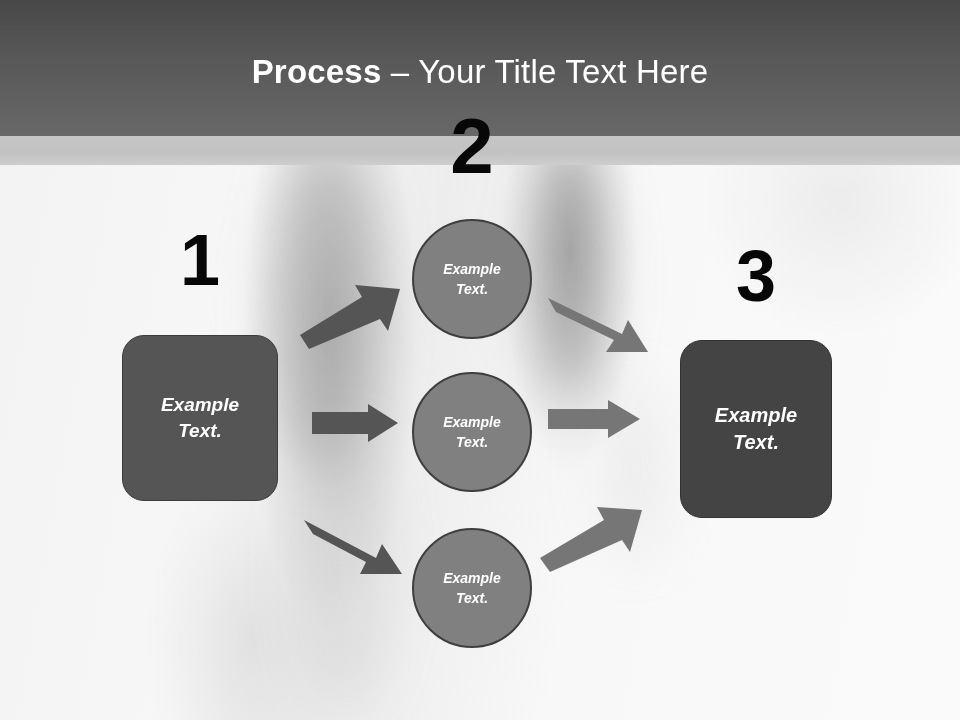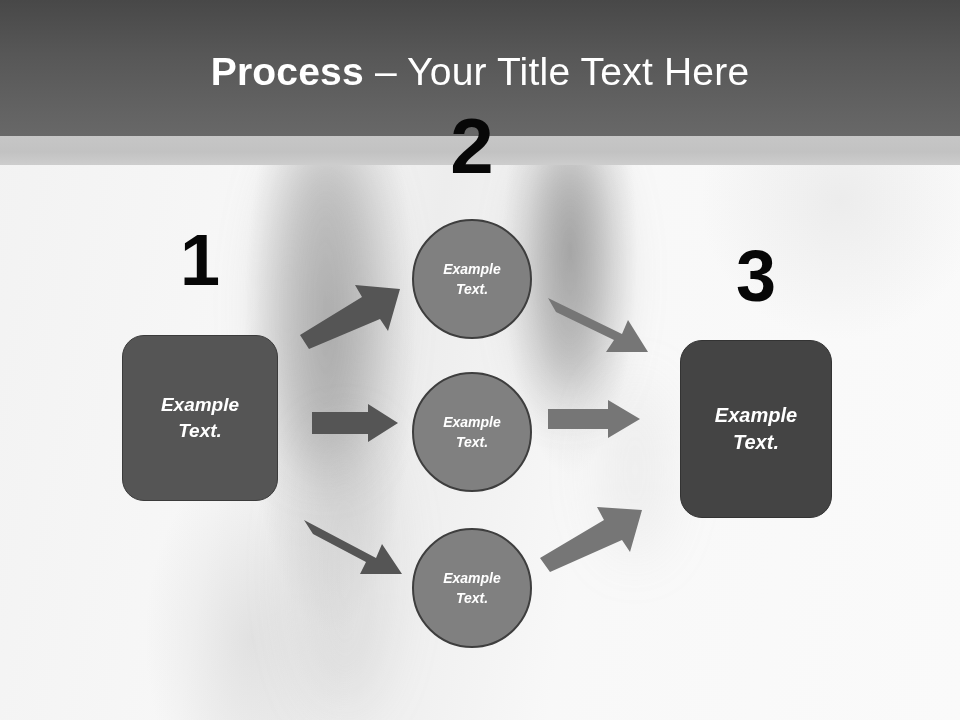--- a/index.html
+++ b/index.html
@@ -46,21 +46,21 @@
     left: 0; top: 0;
     width: 960px; height: 136px;
     background: linear-gradient(180deg, #484848 0%, #575757 40%, #686868 100%);
   }
   .header-title {
     position: absolute;
     left: 0; top: 52px;
     width: 960px;
     text-align: center;
     color: #ffffff;
-    font-size: 39px;
+    font-size: 33px;
     line-height: 40px;
     letter-spacing: 0.2px;
     white-space: nowrap;
   }
   .title-strong { font-weight: bold; }
   .title-rest   { font-weight: normal; }
 
   .header-strip {
     position: absolute;
     left: 0; top: 136px;

